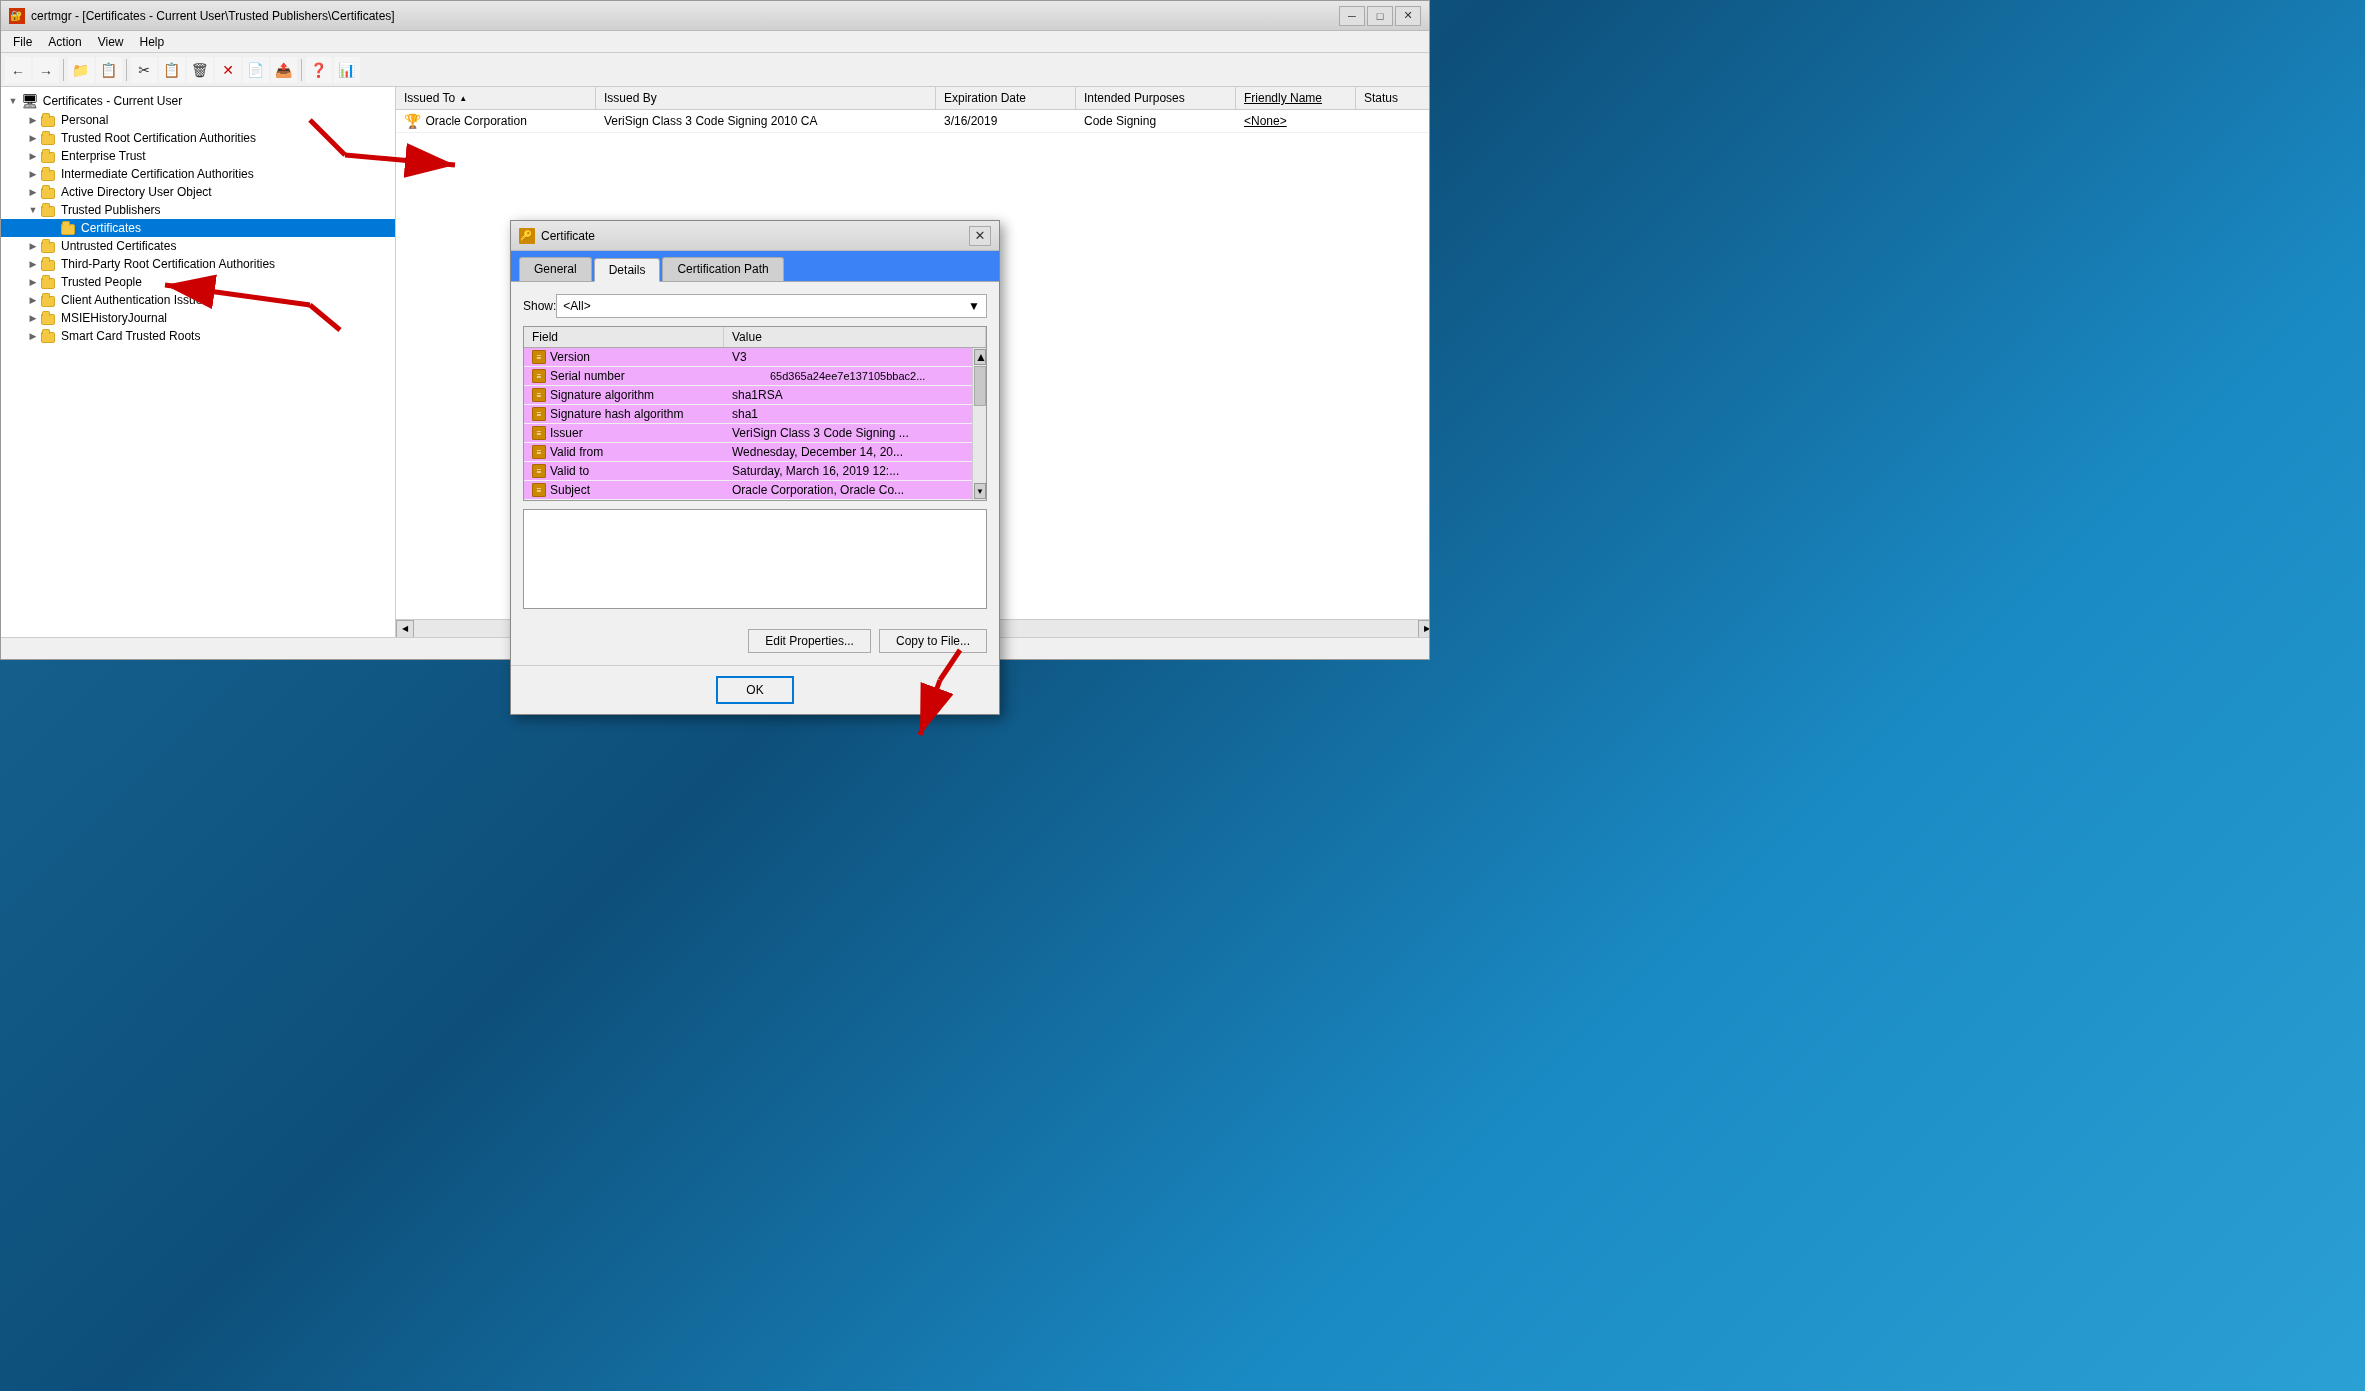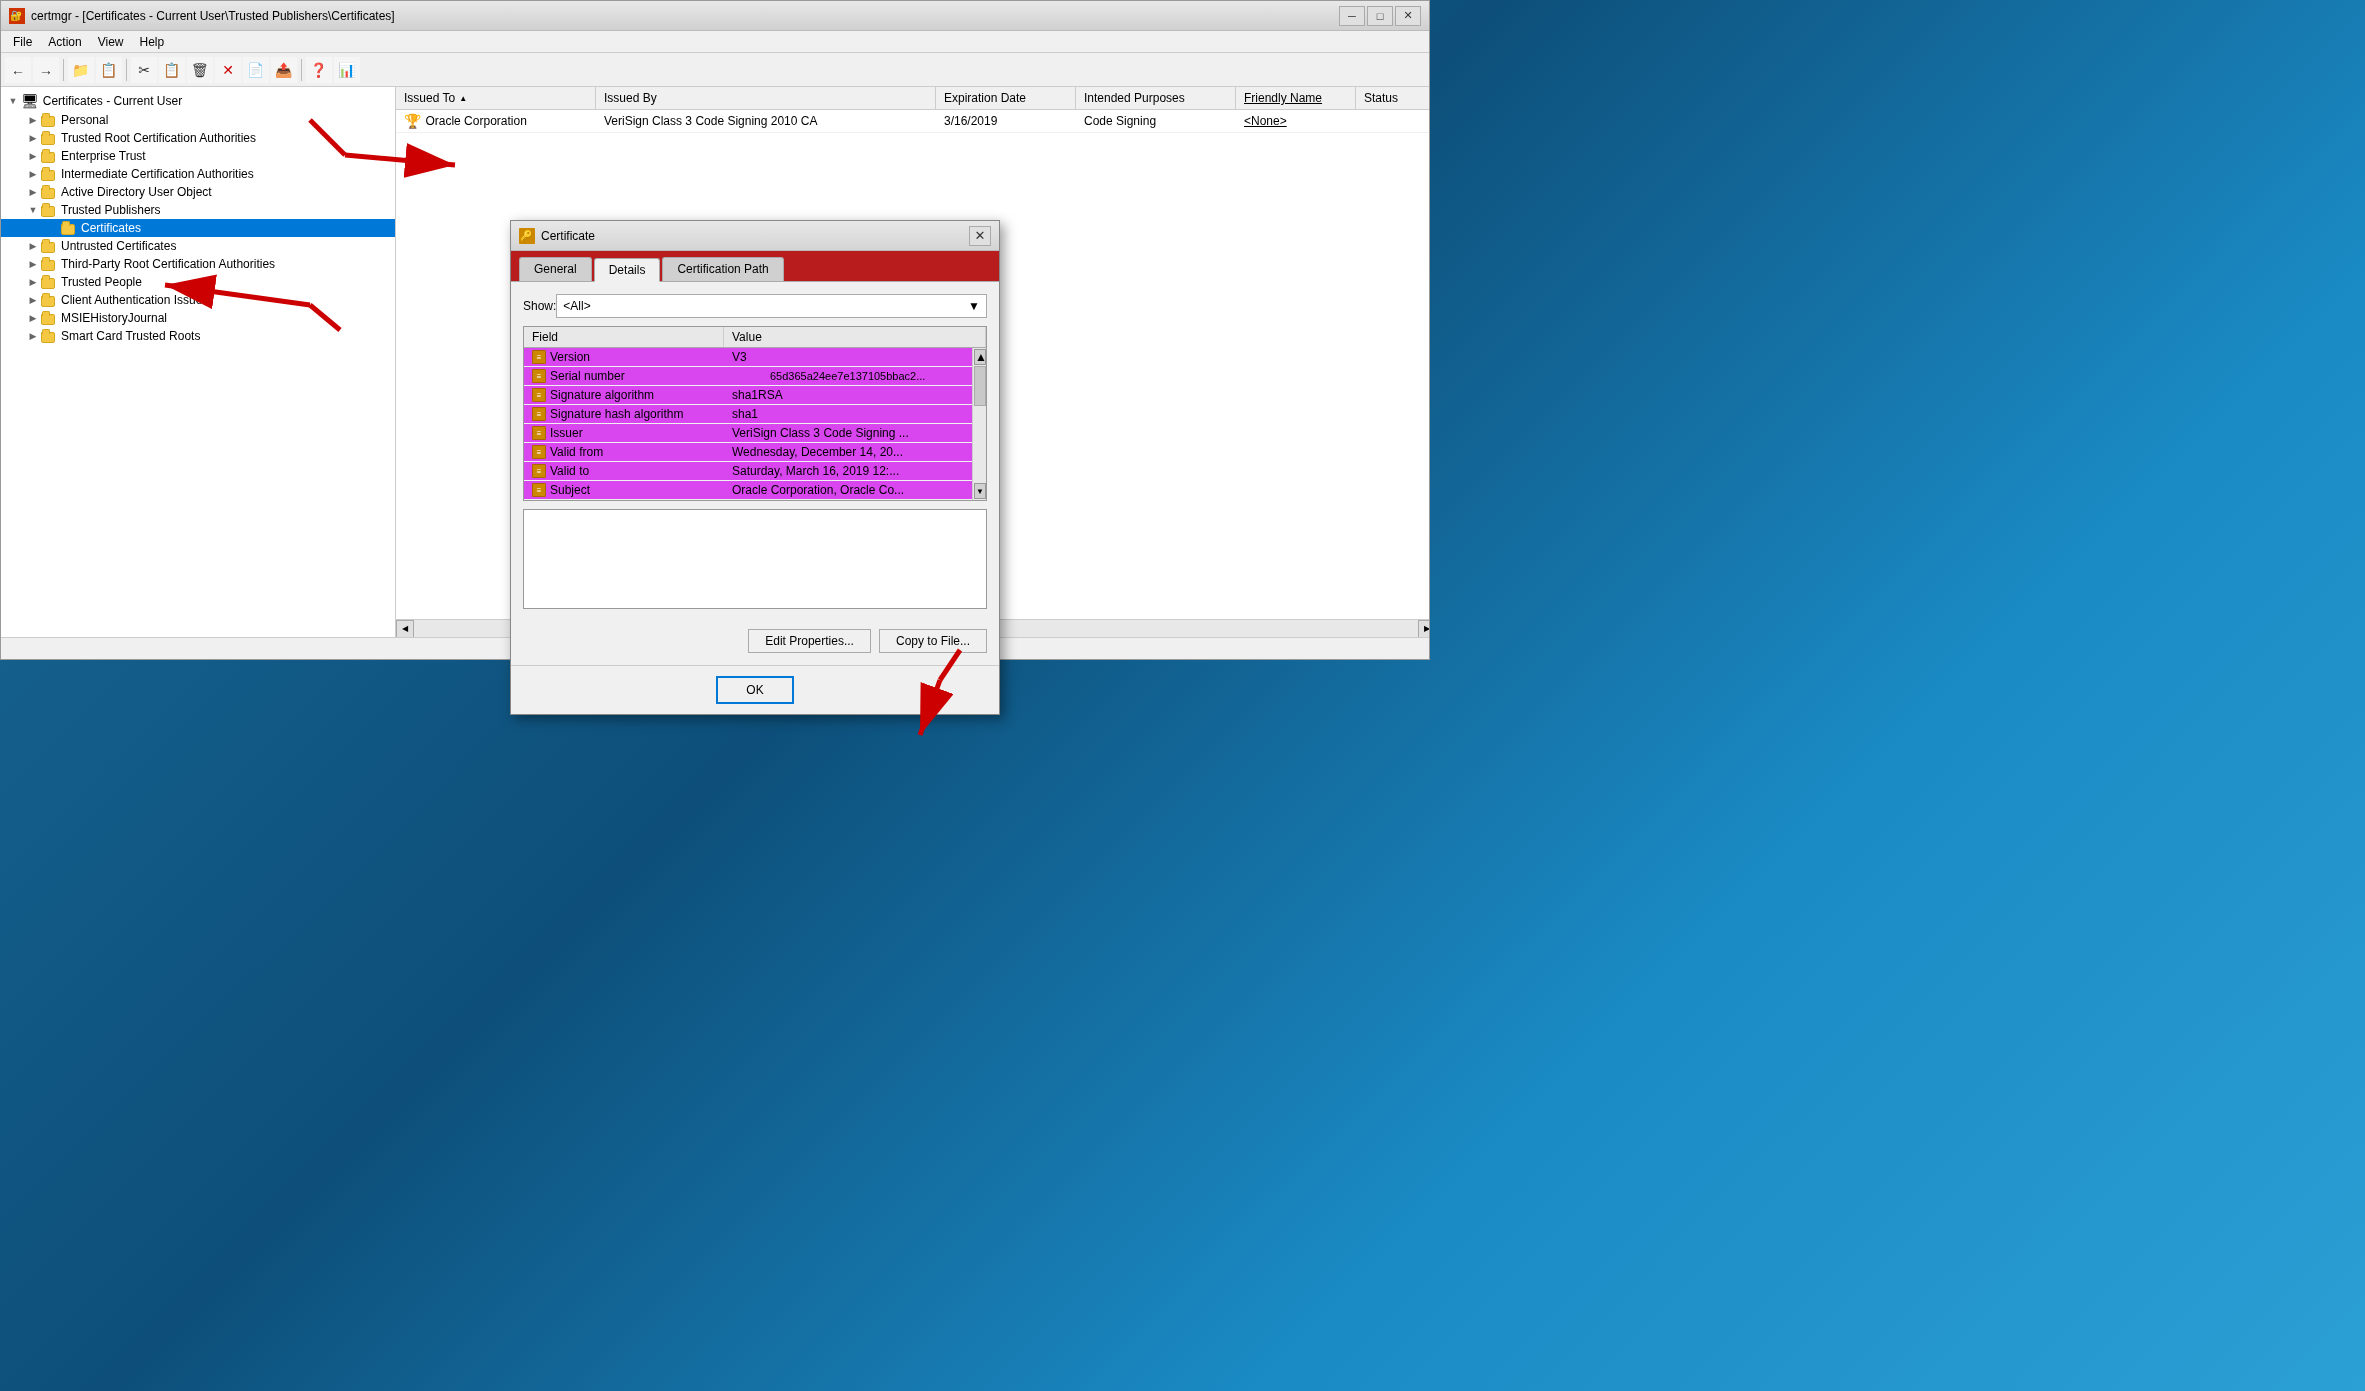--- a/index.html
+++ b/index.html
@@ -309,21 +309,21 @@
       display: flex;
       align-items: center;
       justify-content: center;
       font-size: 13px;
       color: #333;
     }
 
     
     .dialog-tabs {
       display: flex;
-      background: #b91c1c;
+      background: #3b82f6;
       padding: 6px 8px 0;
       border-bottom: 1px solid #aaa;
       flex-shrink: 0;
     }
 
     .dialog-tab {
       padding: 4px 14px;
       background: #d0d0d0;
       border: 1px solid #aaa;
       border-bottom: none;
@@ -367,21 +367,21 @@
       align-items: center;
       padding: 0 6px;
       cursor: pointer;
       justify-content: space-between;
       font-size: 12px;
     }
 
     
     .fields-table {
       border: 1px solid #999;
-      background: #d946ef;
+      background: #f0abfc;
       flex: 1;
       display: flex;
       flex-direction: column;
       overflow: hidden;
     }
 
     .fields-table-header {
       display: flex;
       background: #e8e8e8;
       border-bottom: 1px solid #aaa;

